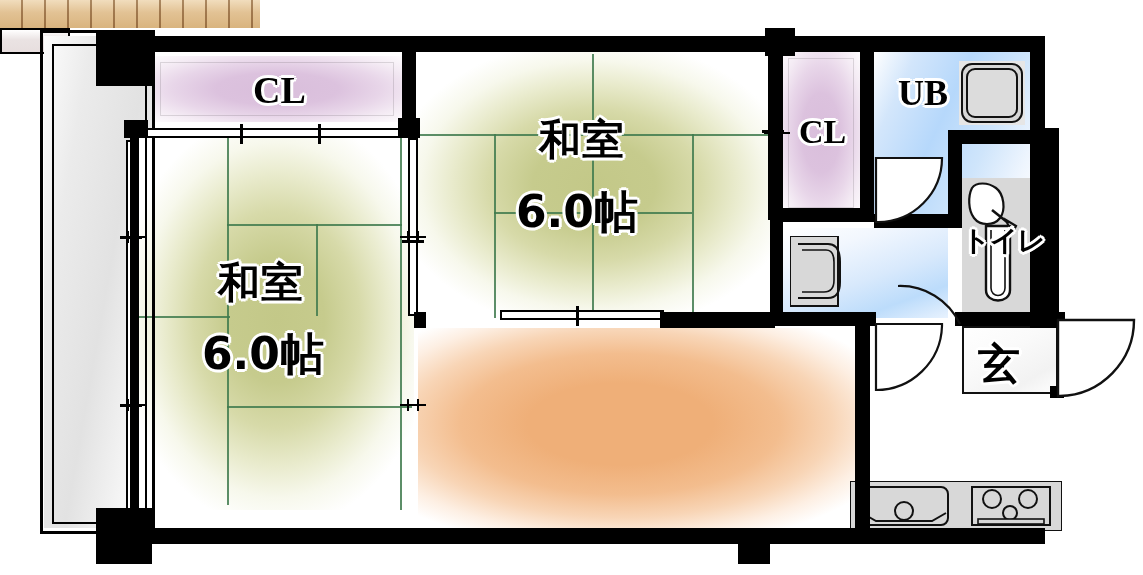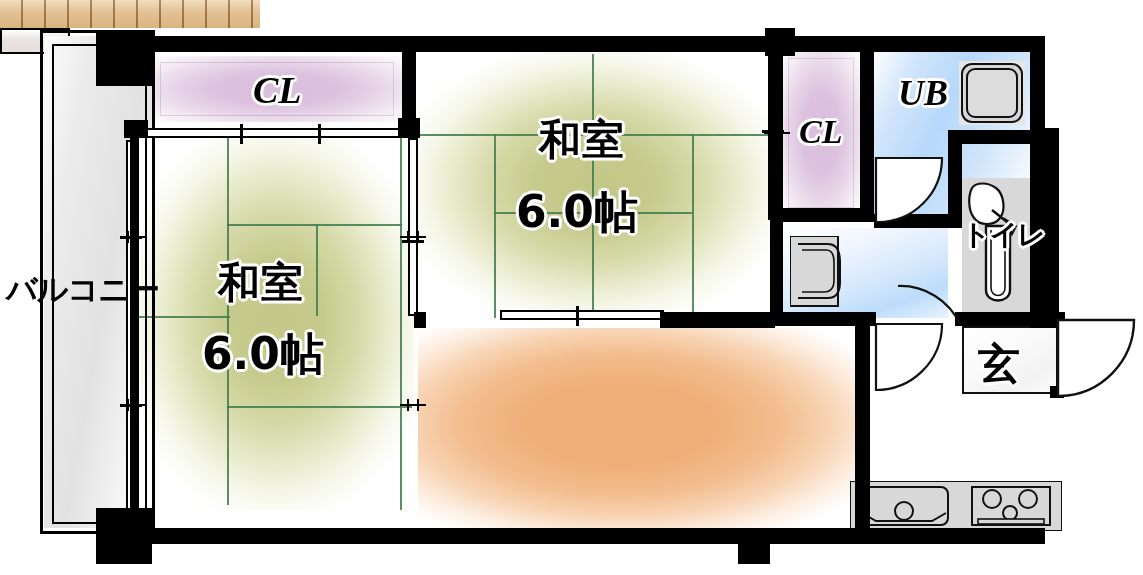--- a/index.html
+++ b/index.html
@@ -97,21 +97,21 @@
     color:#000;
     font-weight:bold;
     white-space:nowrap;
     text-shadow:
       2px 0 0 #fff, -2px 0 0 #fff, 0 2px 0 #fff, 0 -2px 0 #fff,
       2px 2px 0 #fff, -2px 2px 0 #fff, 2px -2px 0 #fff, -2px -2px 0 #fff,
       3px 0 0 #fff, -3px 0 0 #fff, 0 3px 0 #fff, 0 -3px 0 #fff;
     font-family:"DejaVu Sans","Liberation Sans",sans-serif;
   }
   .lbl.plain{text-shadow:none;}
-  .lbl.ser{font-family:"Liberation Serif","DejaVu Serif",serif;font-style:italic;}
+  .lbl.ser{font-family:"Liberation Serif","DejaVu Serif",serif;}
 
   
   .arc{position:absolute;z-index:50;}
   .arc svg{display:block;overflow:visible;}
 
   
   .dim{position:absolute;z-index:35;}
   .dim svg{display:block;overflow:visible;}
 </style>
 </head>
@@ -212,21 +212,21 @@
 
       <path d="M6 6 C2 14 2 28 8 36 C14 44 28 44 34 36 C40 28 38 12 30 6 C22 0 10 0 6 6 Z" fill="#ffffff" stroke="#111" stroke-width="2.2"></path>
 
       <path d="M26 28 L46 44" stroke="#111" stroke-width="2.6" fill="none"></path>
       <path d="M40 38 L50 44 L46 52 Z" fill="#ffffff" stroke="#111" stroke-width="2.2"></path>
 
       <path d="M20 44 L20 108 C20 122 44 122 44 108 L44 44 Z" fill="#ffffff" stroke="#111" stroke-width="2.4"></path>
       <path d="M25 48 L25 106 C25 116 39 116 39 106 L39 48" fill="none" stroke="#111" stroke-width="1.6"></path>
     </svg>
   </div>
-  <div class="lbl" style="left:962px;top:216px;font-size:28px;letter-spacing:-1px;">トイレ</div>
+  <div class="lbl" style="left:962px;top:222px;font-size:28px;letter-spacing:-1px;">トイレ</div>
 
   <div class="room senfill" style="left:782px;top:228px;width:166px;height:90px;"></div>
 
   <div class="abs" style="left:790px;top:236px;width:62px;height:72px;z-index:25;">
     <svg width="62" height="72" viewBox="0 0 62 72">
       <rect x="0" y="0" width="48" height="70" fill="#d8d8d8" stroke="#111" stroke-width="2"></rect>
       <path d="M8 8 L38 8 C48 8 50 18 50 26 L50 46 C50 56 46 62 38 62 L8 62" fill="none" stroke="#111" stroke-width="2"></path>
       <path d="M12 14 L36 14 C42 14 44 20 44 26 L44 44 C44 52 40 56 34 56 L12 56" fill="none" stroke="#111" stroke-width="1.6"></path>
     </svg>
   </div>
@@ -315,15 +315,14 @@
     <svg width="30" height="14" viewBox="0 0 30 14">
       <path d="M2 7 H28 M10 1 V13 M20 1 V13" stroke="#000" stroke-width="2" fill="none"></path>
     </svg>
   </div>
   <div class="dim" style="left:762px;top:126px;width:30px;height:14px;">
     <svg width="30" height="14" viewBox="0 0 30 14">
       <path d="M2 7 H28 M10 1 V13 M20 1 V13" stroke="#000" stroke-width="2" fill="none"></path>
     </svg>
   </div>
 
-  <div class="lbl plain" style="left:6px;top:269px;font-size:31px;letter-spacing:-1px;z-index:70;">バルコニー</div>
 
 </div>
 
 </body></html>

